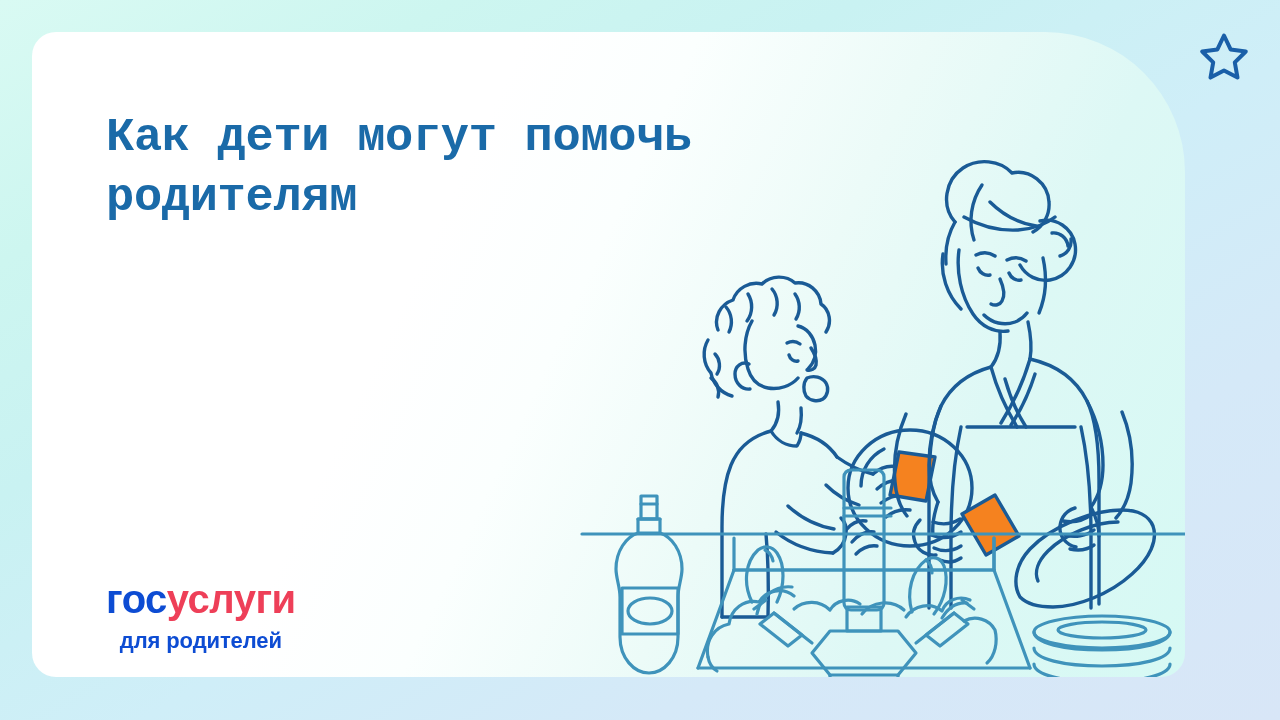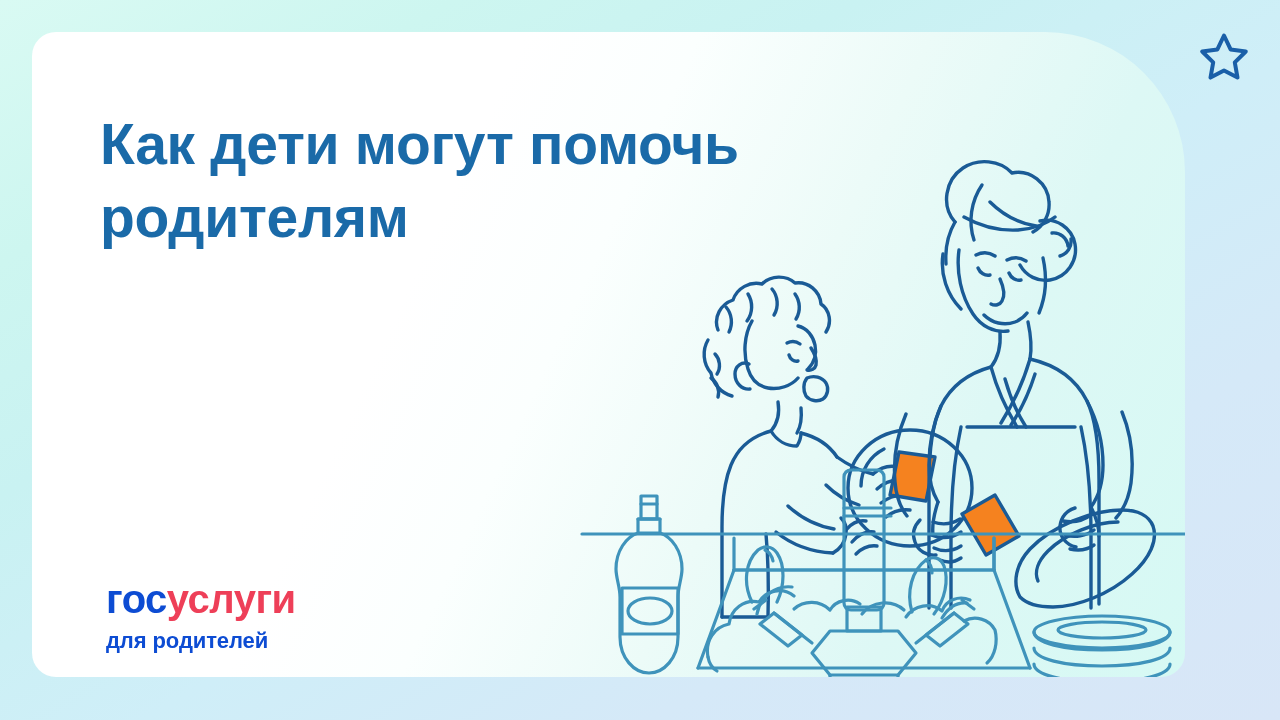--- a/index.html
+++ b/index.html
@@ -32,27 +32,28 @@
         #ffffff 34%,
         #fbfffe 46%,
         #ecfbf8 62%,
         #ddf8f5 78%,
         #d6f9f4 100%);
     overflow:hidden;
   }
   
   #title {
     position:absolute;
-    left:68px; top:76px;
+    left:74px; top:76px;
     width:640px;
-    font-size:57px;
+    font-size:47px;
     font-weight:bold;
     line-height:1.28;
     letter-spacing:-0.3px;
     color:#1a6aa8;
+    font-family:Liberation Mono, monospace;
   }
   
   #logo-block {
     position:absolute;
     left:74px; top:508px;
   }
   #logo-word {
     font-size:40px;
     font-weight:bold;
     letter-spacing:-0.5px;
@@ -61,20 +62,21 @@
     margin-top:39px;
   }
   #logo-word .g1 { color:#0d4cd3; }
   #logo-word .g2 { color:#ee3f58; }
   #logo-sub {
     margin-top:9px;
     font-size:22px;
     font-weight:bold;
     color:#0d4cd3;
     letter-spacing:-0.1px;
+    text-align:center;
   }
   
   #star {
     position:absolute;
     right:28px; top:30px;
     width:56px; height:56px;
   }
   
   #illo {
     position:absolute;

